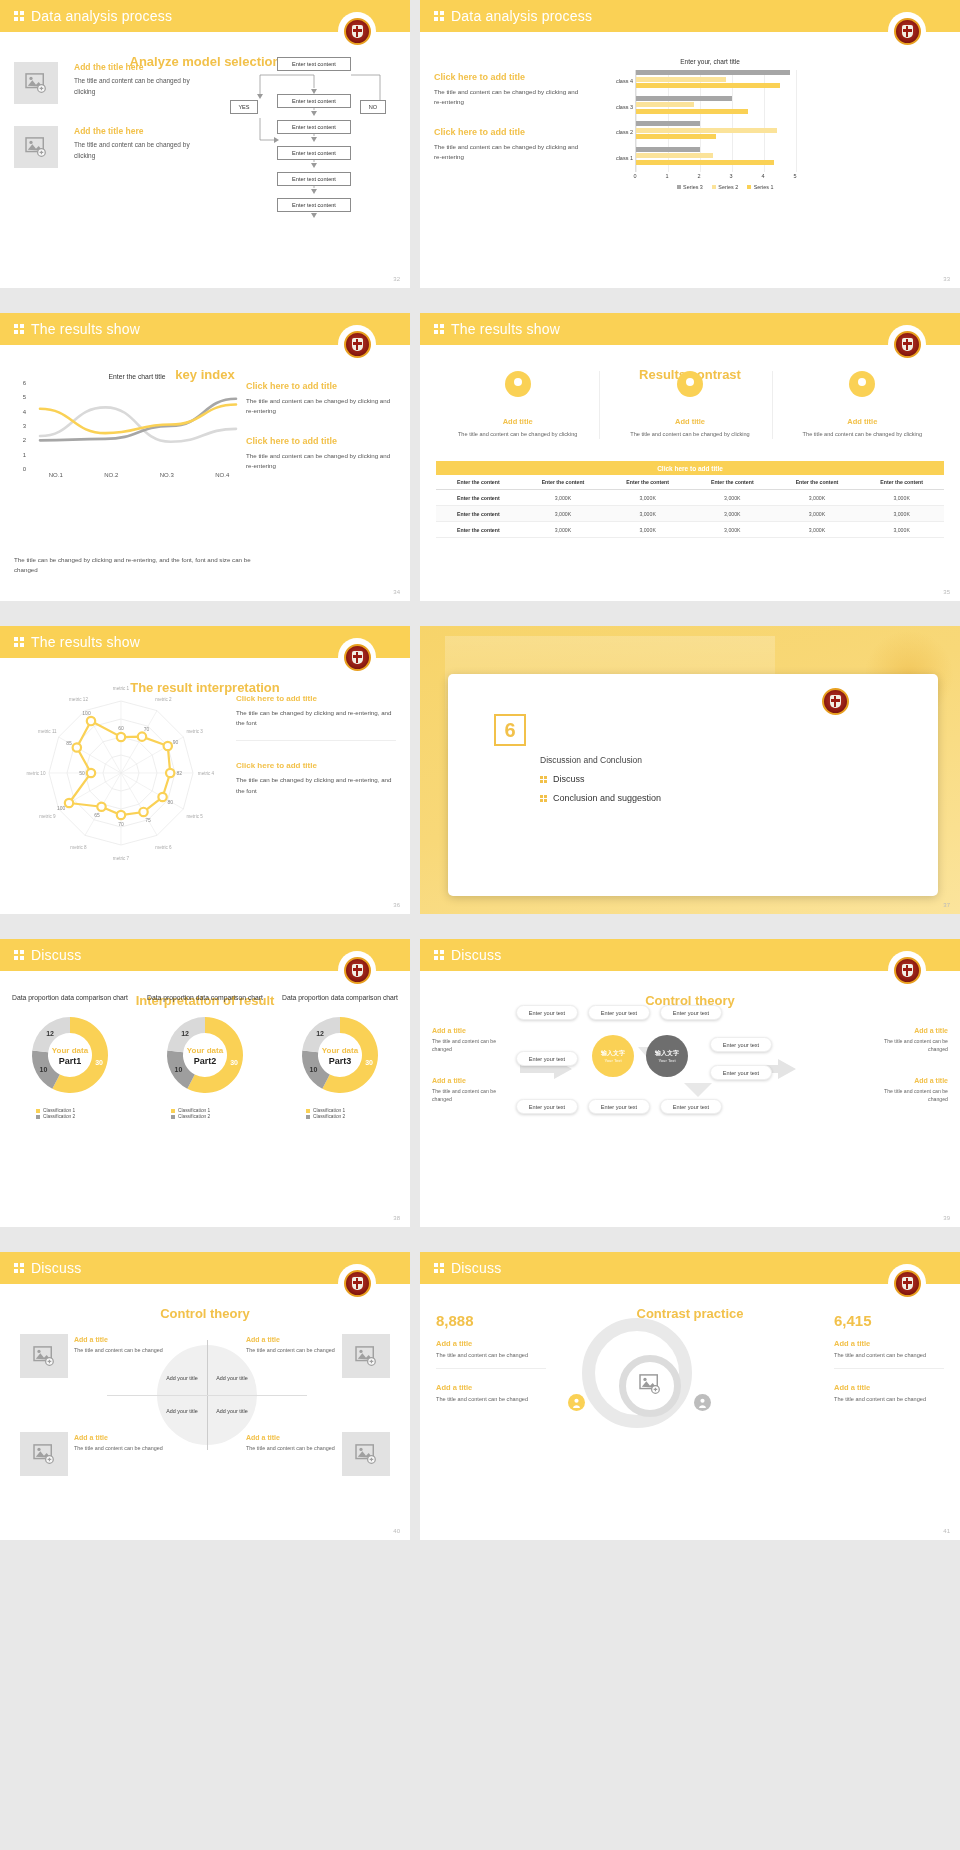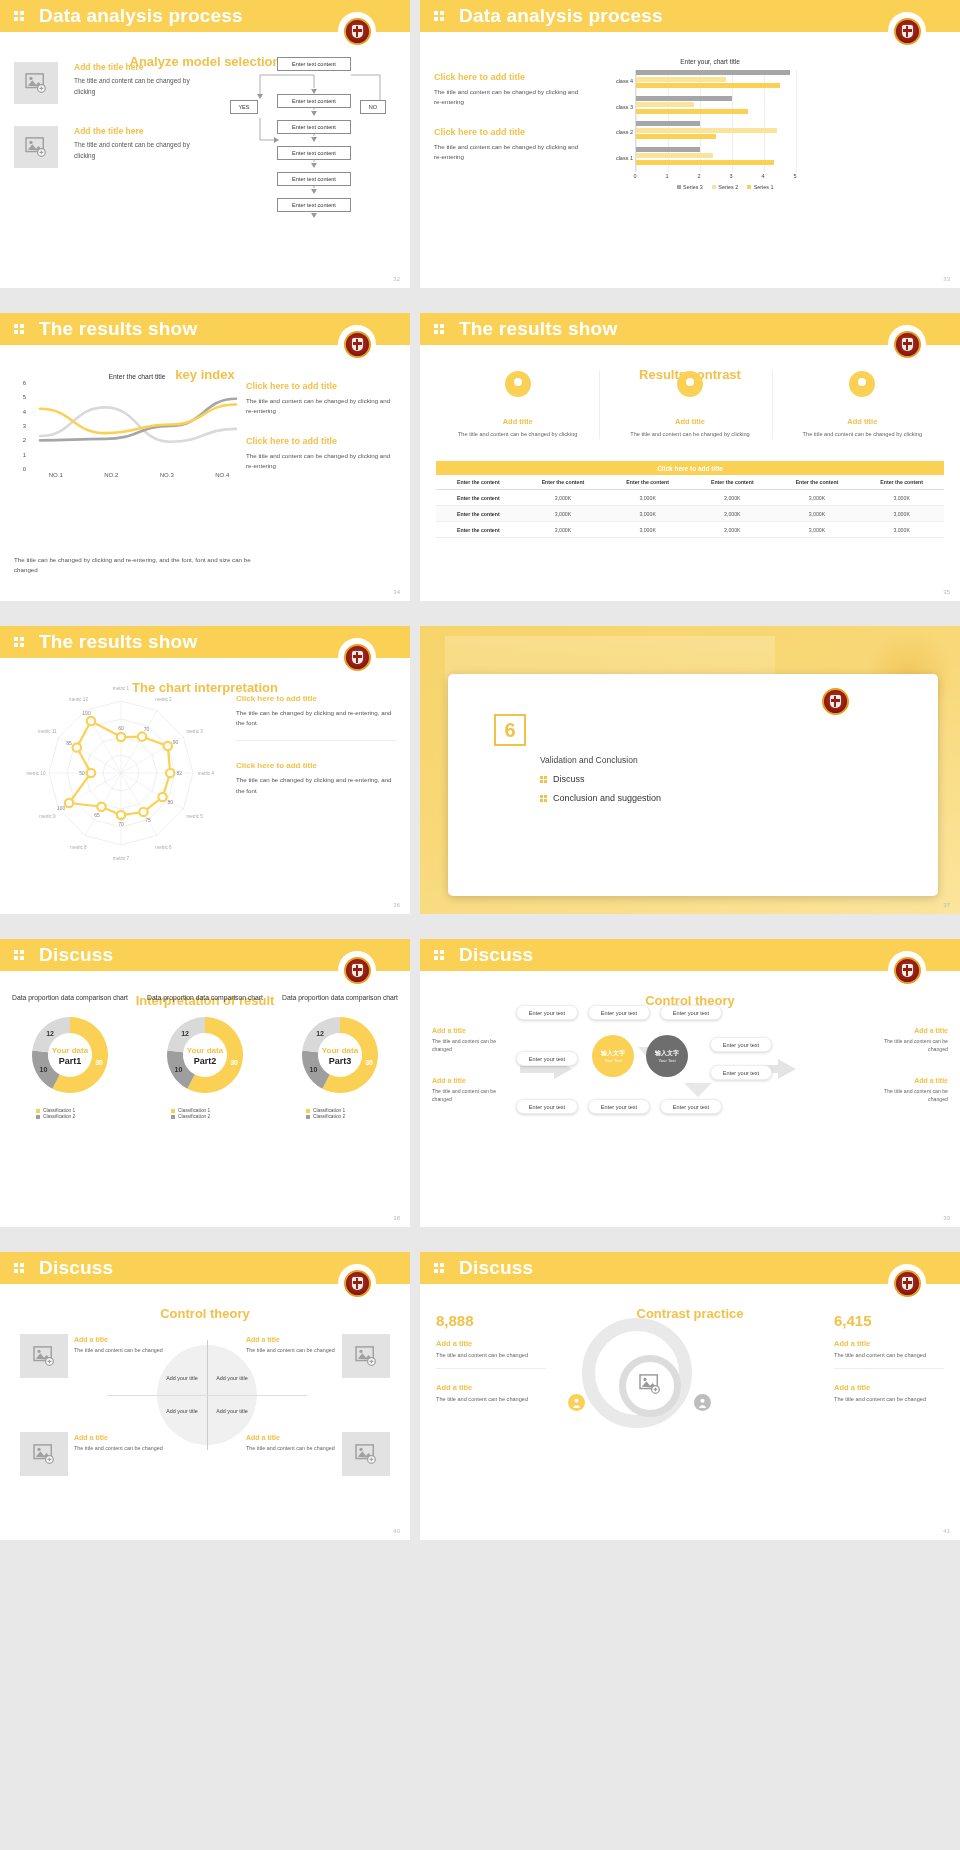--- a/index.html
+++ b/index.html
@@ -31,21 +31,21 @@
     display:flex; align-items:center;
     padding-left:14px;
     position:relative;
   }
   .hdr .dots {
     width:10px;height:10px;margin-right:7px;
     display:grid;grid-template-columns:4px 4px;grid-template-rows:4px 4px;gap:2px;
   }
   .hdr .dots i { background:#fff; display:block; }
   .hdr-title {
-    color:#fff; font-size:19px; font-weight:bold; letter-spacing:.2px;margin-left:8px;
+    color:#fff; font-size:14px; font-weight:normal; letter-spacing:.2px;
   }
   .crest {
     position:absolute; right:36px; top:14px;
     width:34px;height:34px;border-radius:50%;
     background:#fff; display:flex;align-items:center;justify-content:center;
     box-shadow:0 0 0 2px #fff;
     z-index:5;
   }
   .crest .ring {
     width:27px;height:27px;border-radius:50%;
@@ -509,21 +509,21 @@
           <i></i>
           <i></i>
         </span>
       <span class="hdr-title">The results show</span>
     </div>
     <div class="crest">
         <div class="ring">
           <div class="shield"></div>
         </div>
       </div>
-    <div class="sec-title">The chart interpretation</div>
+    <div class="sec-title">The result interpretation</div>
 
     <div class="radar">
       <svg width="230" height="185" viewBox="0 0 230 185" id="radar-svg">
           <path d="M115,77L124,79.4115427318801L130.5884572681199,86L133,95L130.5884572681199,104L124,110.5884572681199L115,113L106,110.5884572681199L99.4115427318801,104L97,95L99.4115427318801,86L106,79.4115427318801Z" fill="none" stroke="#e6e6e6" stroke-width=".7"></path>
           <path d="M115,59L133,63.82308546376021L146.1769145362398,77L151,95L146.1769145362398,113L133,126.17691453623979L115,131L97,126.17691453623979L83.82308546376021,113L79,95L83.82308546376021,77L96.99999999999999,63.82308546376022Z" fill="none" stroke="#e6e6e6" stroke-width=".7"></path>
           <path d="M115,41L142,48.23462819564032L161.7653718043597,68L169,95L161.7653718043597,122L142,141.7653718043597L115,149L88.00000000000001,141.7653718043597L68.23462819564031,122L61,95L68.23462819564031,68L87.99999999999997,48.234628195640326Z" fill="none" stroke="#e6e6e6" stroke-width=".7"></path>
           <path d="M115,23L151,32.64617092752042L177.35382907247958,59.00000000000001L187,95L177.35382907247958,131L151,157.35382907247958L115,167L79.00000000000001,157.35382907247958L52.646170927520416,131L43,95.00000000000001L52.64617092752042,58.99999999999999L78.99999999999997,32.64617092752044Z" fill="none" stroke="#e6e6e6" stroke-width=".7"></path>
           <line x1="115" y1="95" x2="115" y2="23" stroke="#ececec" stroke-width=".7"></line>
           <text x="115" y="12" font-size="4.6" fill="#aaa" text-anchor="middle">metric 1</text>
           <line x1="115" y1="95" x2="151" y2="32.64617092752042" stroke="#ececec" stroke-width=".7"></line>
@@ -596,21 +596,21 @@
     </div>
     <div class="crest" style="top:58px;right:108px">
         <div class="ring">
           <div class="shield"></div>
         </div>
       </div>
     <div class="card">
       <div class="card-in">
         <div class="num-box">6</div>
         <div style="clear:both"></div>
-        <div class="cv-s">Validation and Conclusion</div>
+        <div class="cv-s">Discussion and Conclusion</div>
         <div class="cv-li">
           <span class="dd">
               <i></i>
               <i></i>
               <i></i>
               <i></i>
             </span>
           <span>Discuss</span>
         </div>
         <div class="cv-li">

